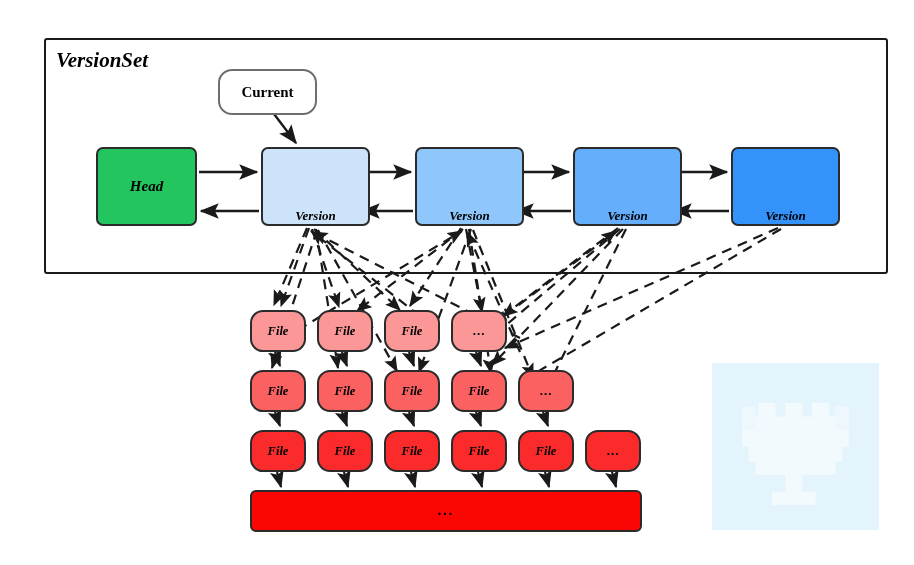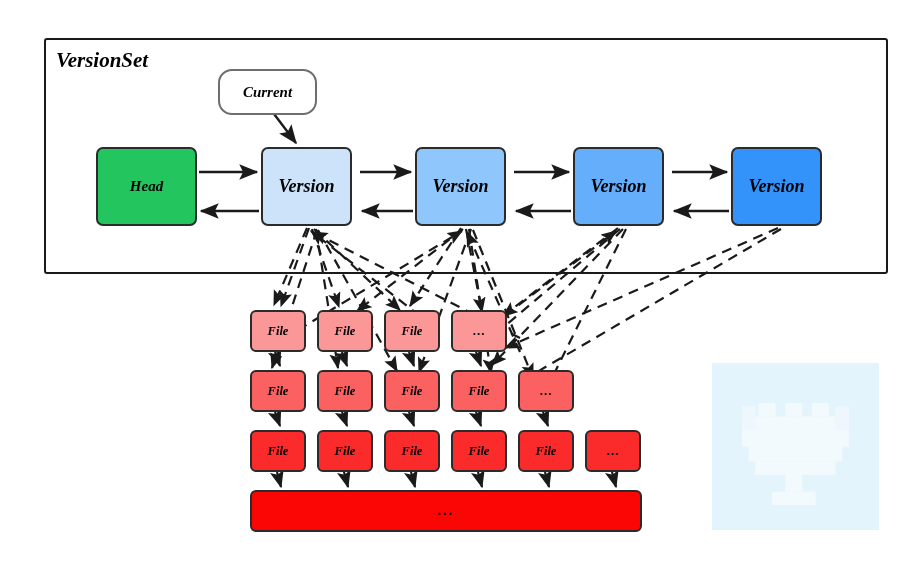--- a/index.html
+++ b/index.html
@@ -65,57 +65,57 @@
     left: 218px; top: 69px;
     width: 95px; height: 42px;
     border: 2px solid #6e6e6e;
     border-radius: 14px;
     background: #ffffff;
     display: flex;
     align-items: center;
     justify-content: center;
     font-size: 15px;
     font-weight: bold;
-    font-style: italic;
     color: #000000;
     z-index: 3;
   }
 
   
   .node-box {
     position: absolute;
     border: 2.5px solid #2b2b2b;
     border-radius: 7px;
     display: flex;
     align-items: center;
     justify-content: center;
     font-weight: bold;
     font-style: italic;
     color: #000000;
     box-sizing: border-box;
     z-index: 3;
   }
   .version-box {
     top: 147px;
-    width: 91px;
+    width: 109px;
     height: 79px;
-    font-size: 18px;
+    font-size: 13px;
+    align-items: flex-end;
   }
   #head-box {
     left: 96px; top: 147px;
     width: 101px; height: 79px;
     background: #e3e3e3;
     font-size: 15px;
   }
 
   
   .file-box {
     position: absolute;
     border: 2.5px solid #2b2b2b;
-    border-radius: 6px;
+    border-radius: 13px;
     display: flex;
     align-items: center;
     justify-content: center;
     font-size: 12.5px;
     font-weight: bold;
     font-style: italic;
     color: #000000;
     box-sizing: border-box;
     z-index: 3;
   }

